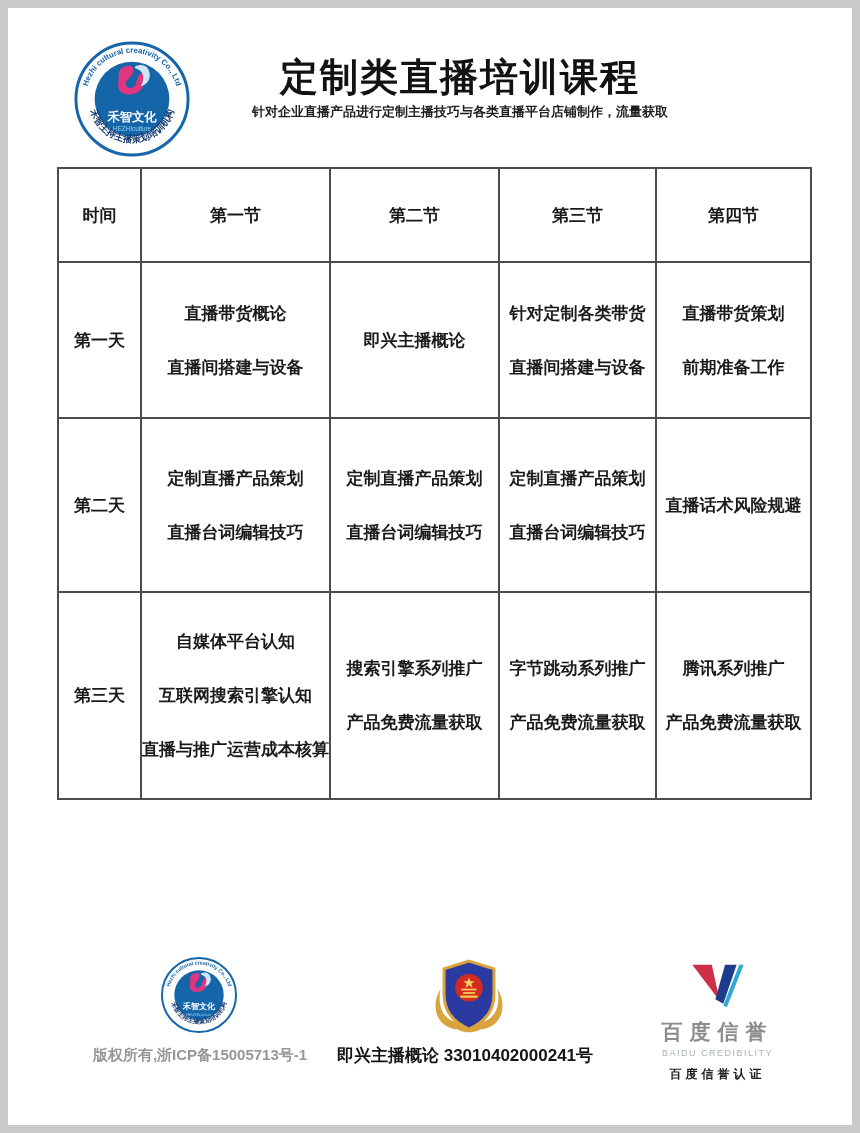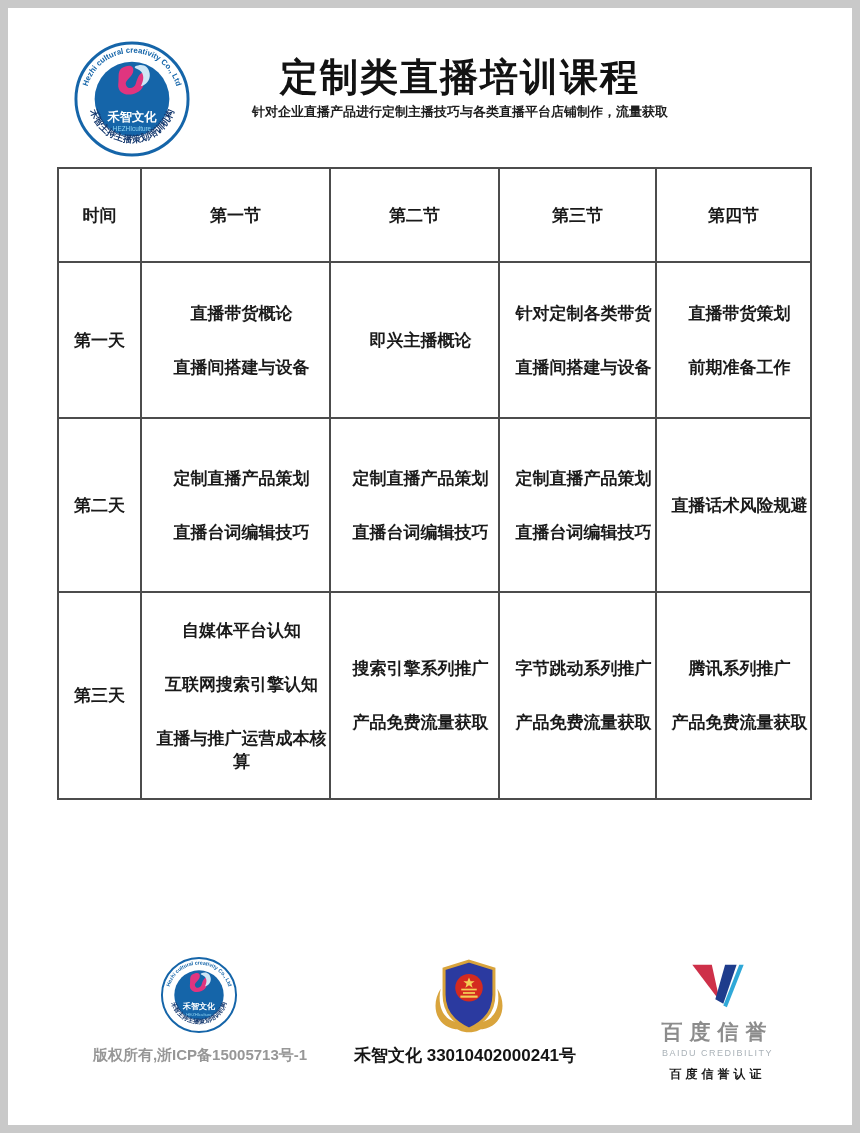--- a/index.html
+++ b/index.html
@@ -29,21 +29,21 @@
     position:absolute;left:57px;top:167px;width:753px;
     border-collapse:collapse;table-layout:fixed;
   }
   table.schedule td{
     border:2px solid #4c4c4c;
     font-size:17px;font-weight:bold;color:#1a1a1a;
     text-align:center;vertical-align:middle;padding:0;
   }
   .cell-lines{
     display:flex;flex-direction:column;align-items:center;
-    justify-content:center;gap:31px;margin-left:12px;
+    justify-content:center;gap:31px;
   }
   td.span-cell{text-align:left;padding-left:12px;}
   
   .hezhi-logo-bottom{left:160px;top:956px;width:78px;height:78px;}
   .copyright-text{
     position:absolute;left:55px;top:1046px;width:290px;
     text-align:center;font-size:15px;font-weight:bold;color:#979797;
     white-space:nowrap;
   }
   .police-badge{position:absolute;left:424px;top:956px;width:90px;height:86px;}
@@ -209,21 +209,21 @@
     <path d="M17,38 C7,54 10,73 23,81 C31,86 43,87 50,82 C57,87 69,86 77,81 C90,73 93,54 83,38 C87,58 80,71 70,75 C59,80 52,77 50,72 C48,77 41,80 30,75 C20,71 13,58 17,38 Z" fill="#d9a43c"></path>
     <path d="M31,79 C39,86 61,86 69,79 C63,92 37,92 31,79 Z" fill="#d9a43c"></path>
     <path d="M50,6 L79,15 L79,45 C79,64 68,77 50,85 C32,77 21,64 21,45 L21,15 Z" fill="#2b3aa0" stroke="#d9a43c" stroke-width="3.5"></path>
     <circle cx="50" cy="37" r="16" fill="#d42a1f"></circle>
     <polygon points="50,25 51.8,29.5 56.5,29.5 52.8,32.4 54.2,36.8 50,34 45.8,36.8 47.2,32.4 43.5,29.5 48.2,29.5" fill="#f4cf56"></polygon>
     <rect x="41" y="38" width="18" height="2" fill="#f4cf56"></rect>
     <rect x="43" y="42" width="14" height="2" fill="#f4cf56"></rect>
     <rect x="40" y="46" width="20" height="2.5" fill="#f4cf56"></rect>
   </svg>
 
-  <div class="police-text">禾智文化 33010402000241号</div>
+  <div class="police-text">即兴主播概论 33010402000241号</div>
 
   <div class="baidu-block">
     <svg class="baidu-v" viewBox="0 0 70 56">
       <polygon points="6,4 28,4 37,45" fill="#ce3049"></polygon>
       <polygon points="43,4 56,4 41,48 32,43" fill="#1e3c8c"></polygon>
       <polygon points="59,4 64,4 45,52 41,50" fill="#2fa8d8"></polygon>
     </svg>
     <div class="baidu-name-cn">百度信誉</div>
     <div class="baidu-name-en">BAIDU CREDIBILITY</div>
     <div class="baidu-cert">百度信誉认证</div>

